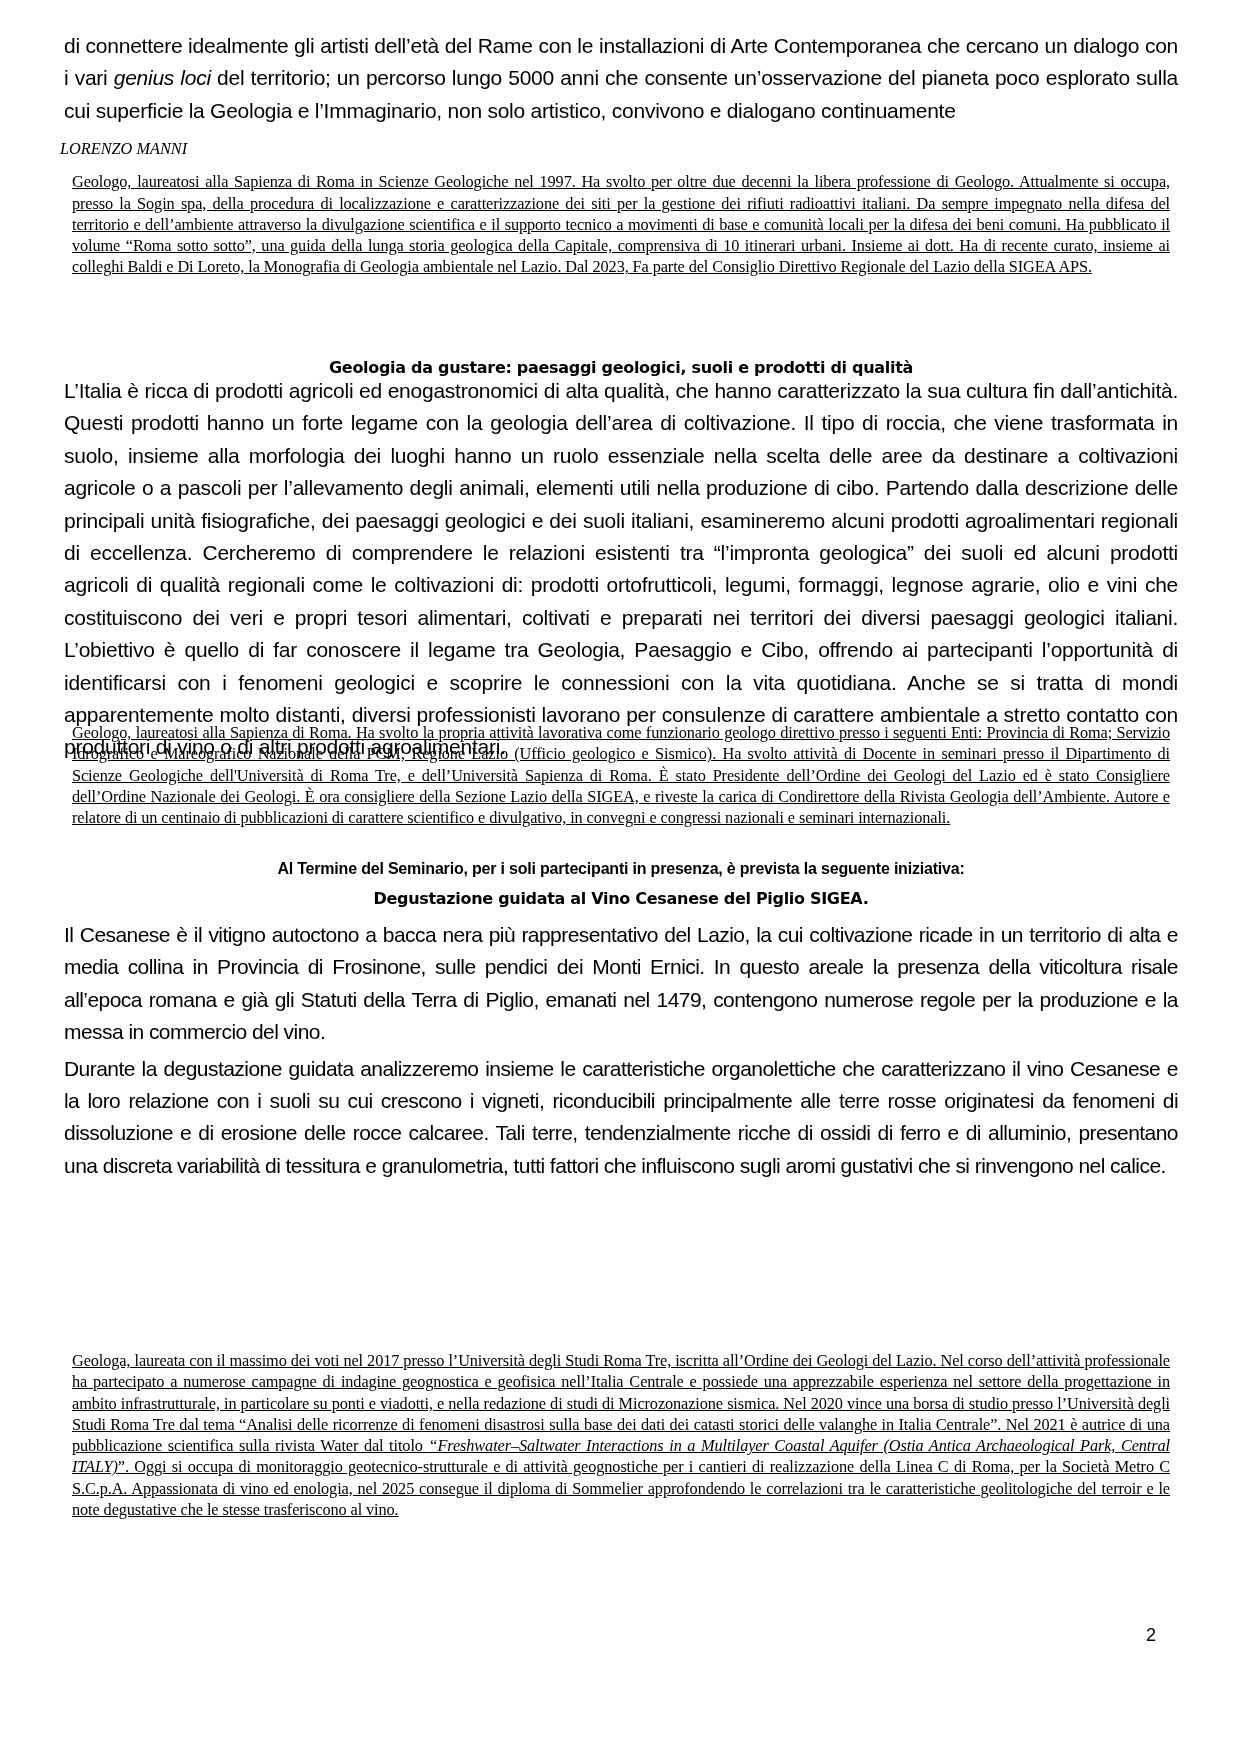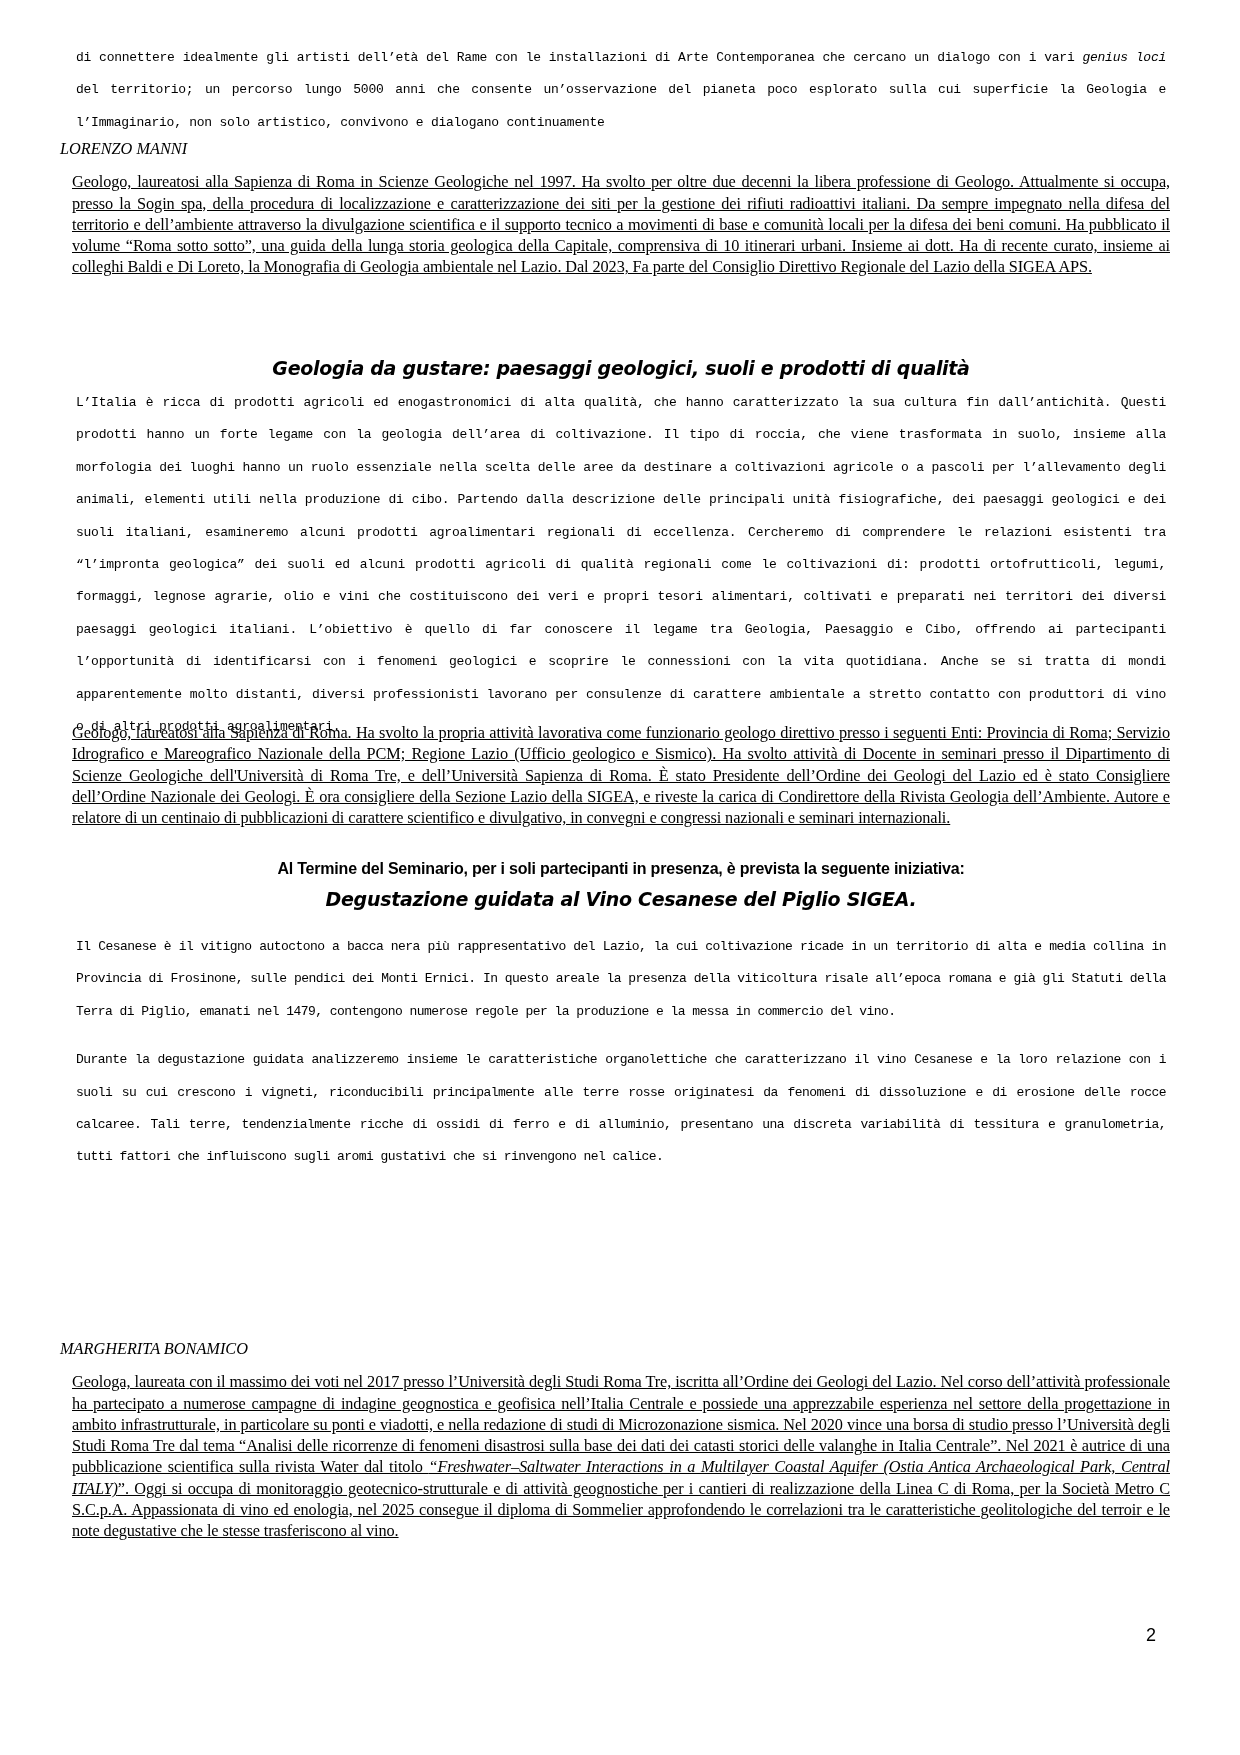--- a/index.html
+++ b/index.html
@@ -1,25 +1,25 @@
 <!DOCTYPE html>
 <html><head>
 <meta charset="utf-8">
 <style>
   html, body { margin: 0; padding: 0; background: #ffffff; }
   body { width: 1240px; height: 1755px; position: relative; overflow: hidden; color: #000; }
   .page { position: absolute; left: 60px; top: 26px; width: 1122px; }
   .comic {
-    font-family: Liberation Mono, monospace;
-    font-size: 13px;
+    font-family: Liberation Sans, sans-serif;
+    font-size: 21px;
     line-height: 32.4px;
     text-align: justify;
     letter-spacing: -0.25px;
     word-spacing: 0px;
-    margin: 16px;
+    margin: 4px;
   }
   .comic-condensed { letter-spacing: -0.55px; }
   .serif {
     font-family: "Liberation Serif", serif;
     font-size: 16.3px;
     line-height: 21.3px;
     text-align: justify;
     margin: 12px;
     letter-spacing: -0.1px;
     text-decoration: underline;
@@ -27,26 +27,25 @@
   .bio-name {
     font-family: "Liberation Serif", serif;
     font-style: italic;
     font-size: 16.3px;
     line-height: 21.3px;
     margin: 0;
   }
   .h-comic {
     font-family: "DejaVu Sans", sans-serif;
     font-weight: bold;
-    font-size: 19px;
+    font-size: 16px;
     line-height: 32px;
     text-align: center;
     margin: 0;
     letter-spacing: -0.3px;
-    font-style: italic;
   }
   .h-sans {
     font-family: "Liberation Sans", sans-serif;
     font-weight: bold;
     font-size: 16px;
     line-height: 28px;
     text-align: center;
     margin: 0;
     letter-spacing: -0.2px;
   }
@@ -85,19 +84,18 @@
   </div>
 
   <p id="s3-pre" class="h-sans">Al Termine del Seminario, per i soli partecipanti in presenza, è prevista la seguente iniziativa:</p>
   <h2 id="s3-head" class="h-comic">Degustazione guidata al Vino Cesanese del Piglio SIGEA.</h2>
   <div id="s3-body">
     <p class="comic comic-condensed">Il Cesanese è il vitigno autoctono a bacca nera più rappresentativo del Lazio, la cui coltivazione ricade in un territorio di alta e media collina in Provincia di Frosinone, sulle pendici dei Monti Ernici. In questo areale la presenza della viticoltura risale all’epoca romana e già gli Statuti della Terra di Piglio, emanati nel 1479, contengono numerose regole per la produzione e la messa in commercio del vino.</p>
     <p class="comic comic-condensed">Durante la degustazione guidata analizzeremo insieme le caratteristiche organolettiche che caratterizzano il vino Cesanese e la loro relazione con i suoli su cui crescono i vigneti, riconducibili principalmente alle terre rosse originatesi da fenomeni di dissoluzione e di erosione delle rocce calcaree. Tali terre, tendenzialmente ricche di ossidi di ferro e di alluminio, presentano una discreta variabilità di tessitura e granulometria, tutti fattori che influiscono sugli aromi gustativi che si rinvengono nel calice.</p>
   </div>
 
   <div id="b4">
-    <p class="bio-name">MARGHERITA BONAMICO</p>
     <p class="serif"><span>Geologa, laureata con il massimo dei voti nel 2017 presso l’Università degli Studi Roma Tre, iscritta all’Ordine dei Geologi del Lazio. Nel corso dell’attività professionale ha partecipato a numerose campagne di indagine geognostica e geofisica nell’Italia Centrale e possiede una apprezzabile esperienza nel settore della progettazione in ambito infrastrutturale, in particolare su ponti e viadotti, e nella redazione di studi di Microzonazione sismica. Nel 2020 vince una borsa di studio presso l’Università degli Studi Roma Tre dal tema “Analisi delle ricorrenze di fenomeni disastrosi sulla base dei dati dei catasti storici delle valanghe in Italia Centrale”. Nel 2021 è autrice di una pubblicazione scientifica sulla rivista Water dal titolo </span><em>“Freshwater–Saltwater Interactions in a Multilayer Coastal Aquifer (Ostia Antica Archaeological Park, Central ITALY)</em><span>”. Oggi si occupa di monitoraggio geotecnico-strutturale e di attività geognostiche per i cantieri di realizzazione della Linea C di Roma, per la Società Metro C S.C.p.A.  Appassionata di vino ed enologia, nel 2025 consegue il diploma di Sommelier approfondendo le correlazioni tra le caratteristiche geolitologiche del terroir e le note degustative che le stesse trasferiscono al vino.</span></p>
   </div>
 
 </div>
 
 <div class="page-number">2</div>
 
 </body></html>

